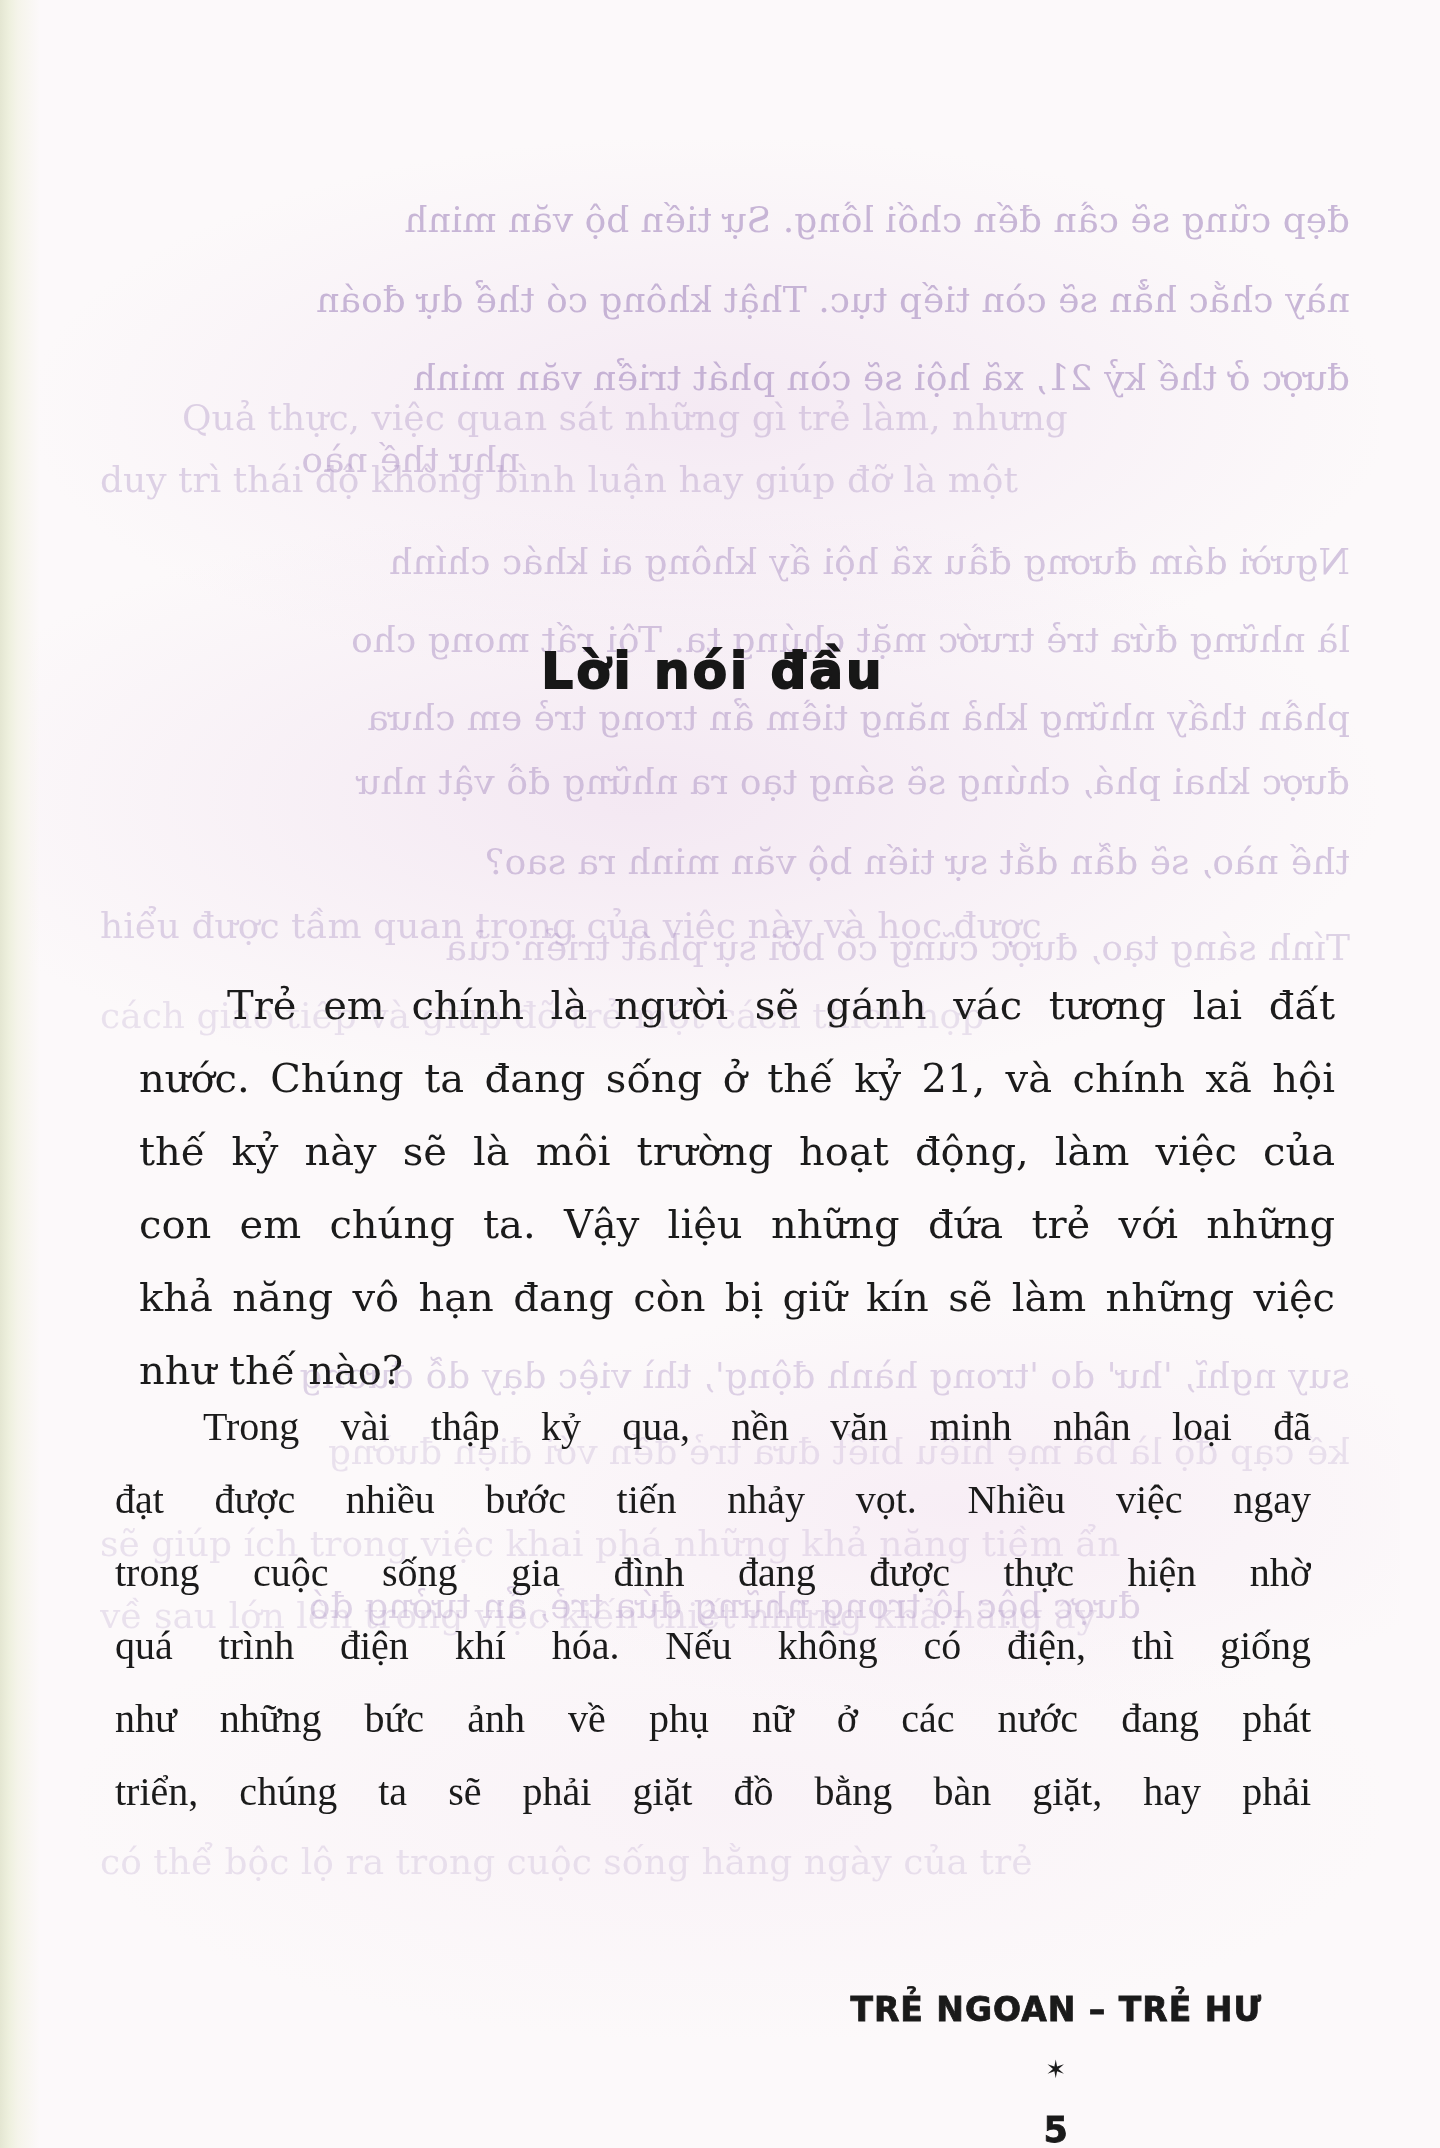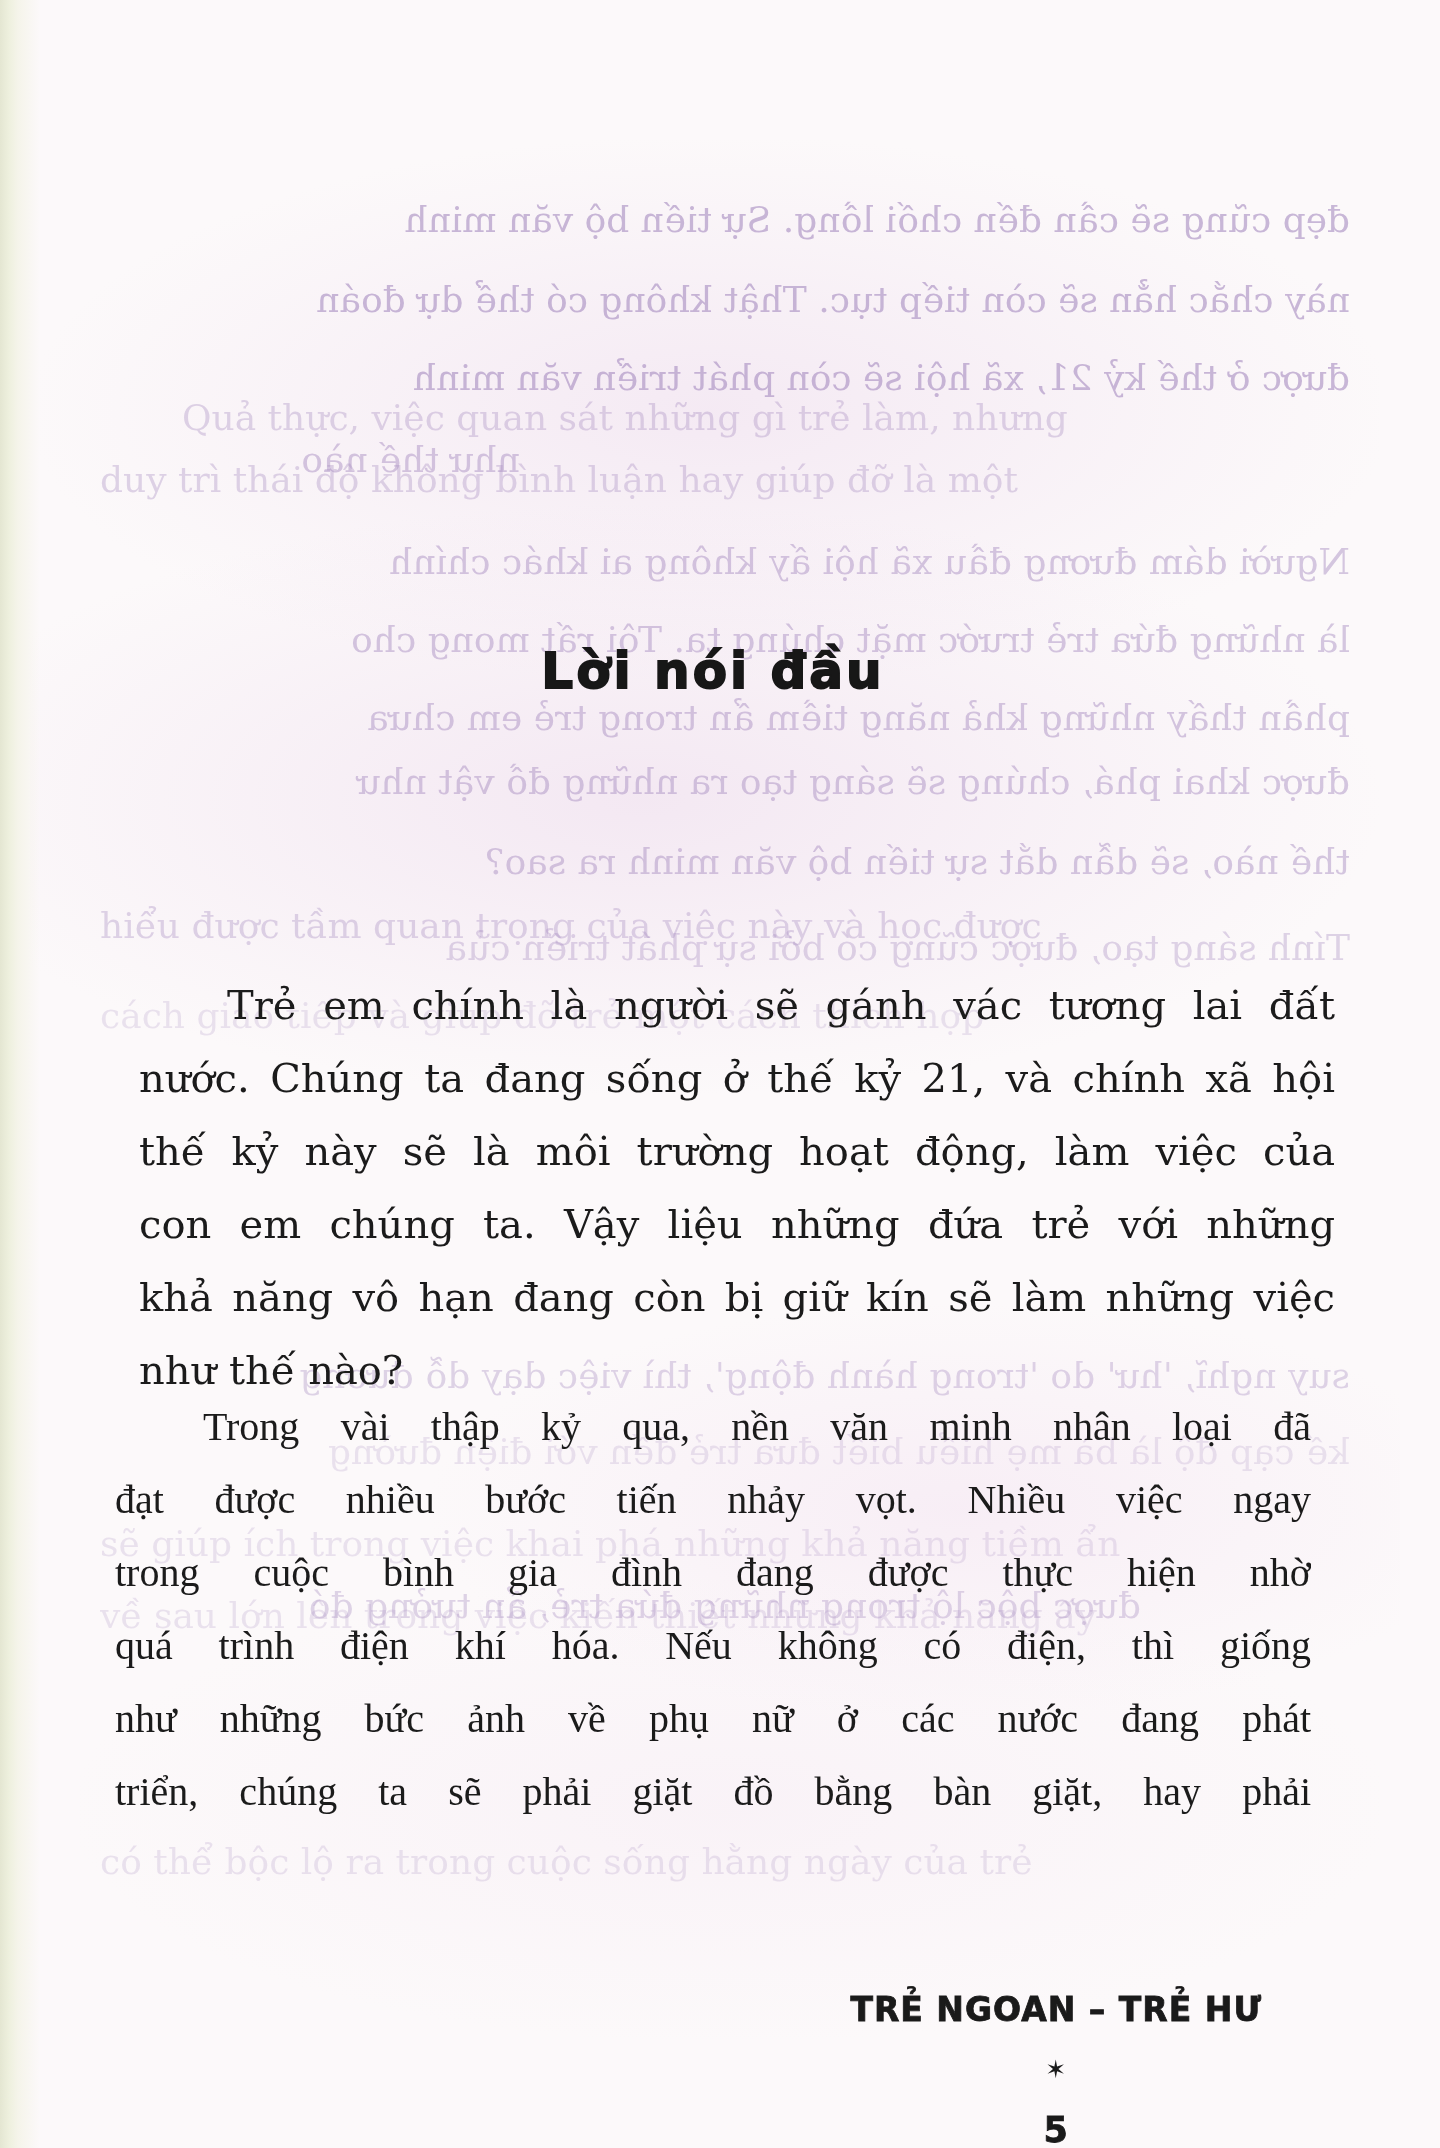--- a/index.html
+++ b/index.html
@@ -96,21 +96,21 @@
     <div class="bl jl">nước. Chúng ta đang sống ở thế kỷ 21, và chính xã hội</div>
     <div class="bl jl">thế kỷ này sẽ là môi trường hoạt động, làm việc của</div>
     <div class="bl jl">con em chúng ta. Vậy liệu những đứa trẻ với những</div>
     <div class="bl jl">khả năng vô hạn đang còn bị giữ kín sẽ làm những việc</div>
     <div class="bl">như thế nào?</div>
   </div>
 
   <div class="para p2">
     <div class="bl jl ind">Trong vài thập kỷ qua, nền văn minh nhân loại đã</div>
     <div class="bl jl">đạt được nhiều bước tiến nhảy vọt. Nhiều việc ngay</div>
-    <div class="bl jl">trong cuộc bình gia đình đang được thực hiện nhờ</div>
+    <div class="bl jl">trong cuộc sống gia đình đang được thực hiện nhờ</div>
     <div class="bl jl">quá trình điện khí hóa. Nếu không có điện, thì giống</div>
     <div class="bl jl">như những bức ảnh về phụ nữ ở các nước đang phát</div>
     <div class="bl jl">triển, chúng ta sẽ phải giặt đồ bằng bàn giặt, hay phải</div>
   </div>
 
   <div class="footer">
     <span>TRẺ NGOAN – TRẺ HƯ</span>
     <span class="star">✶</span>
     <span class="pnum">5</span>
   </div>

